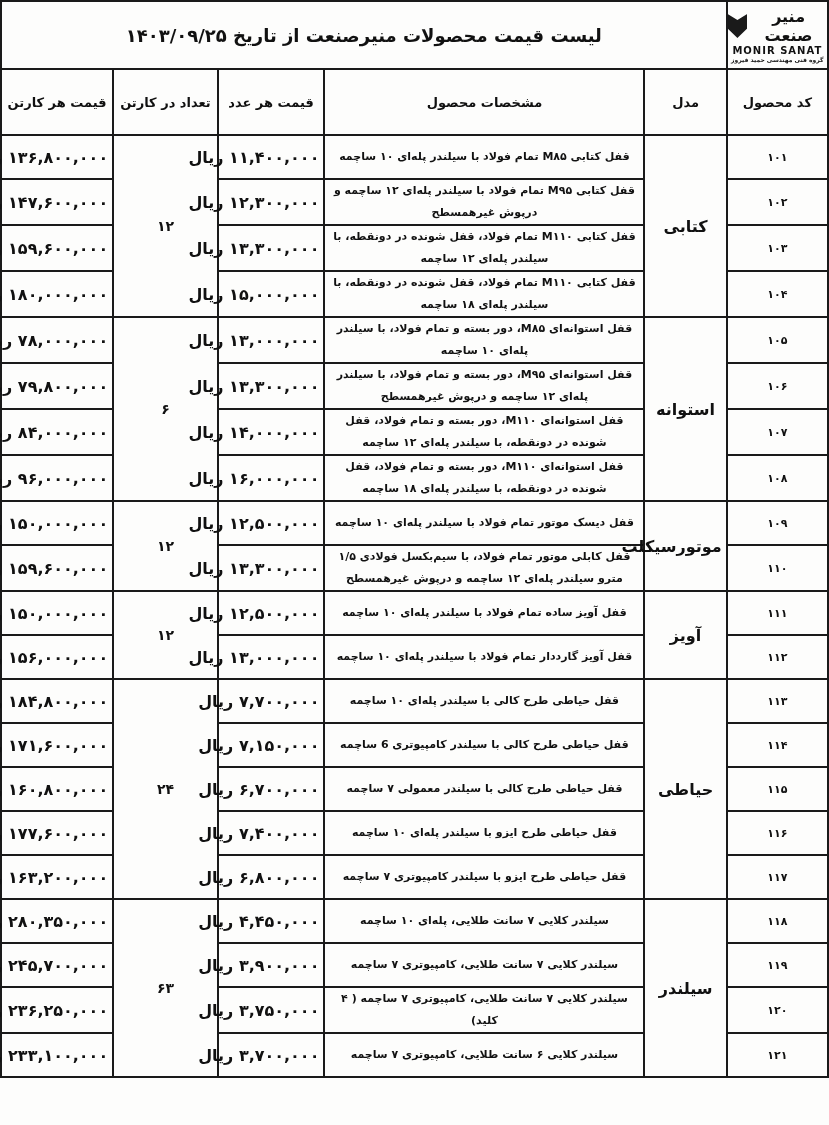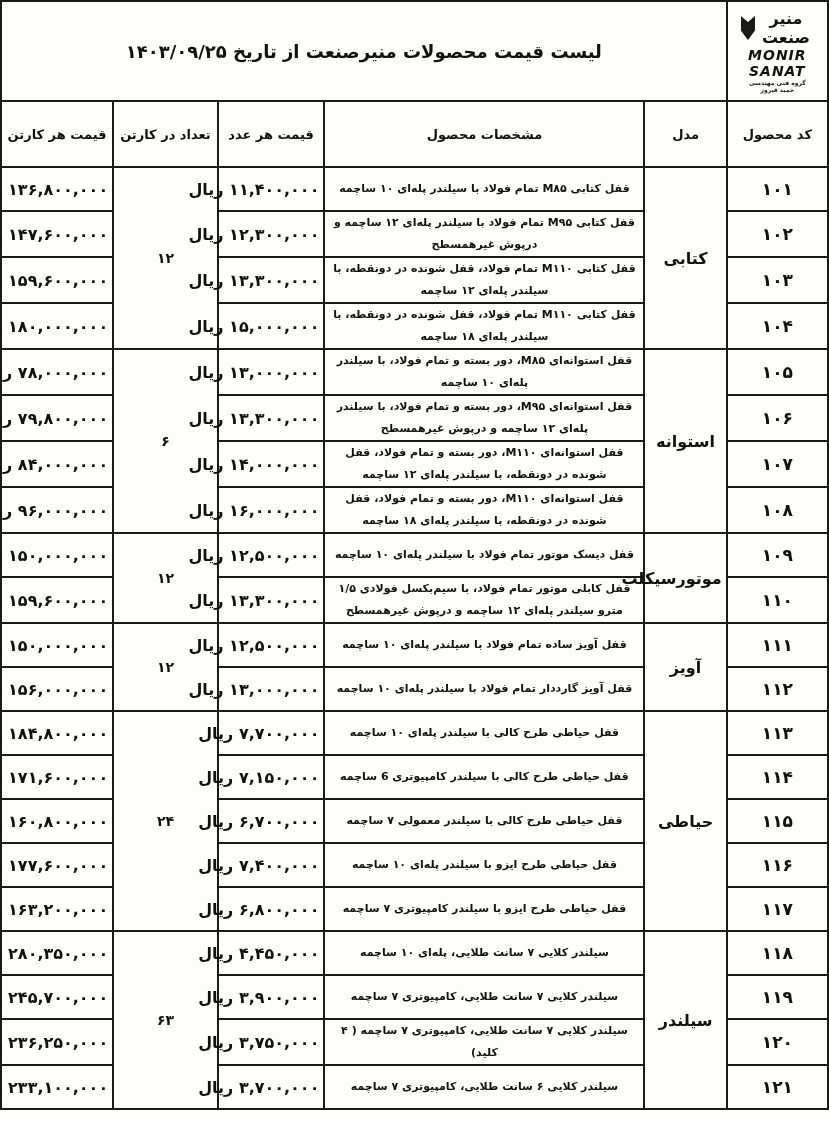--- a/index.html
+++ b/index.html
@@ -16,41 +16,41 @@
     position: absolute; left: 0; top: 0; width: 829px;
     border-collapse: collapse; table-layout: fixed;
     direction: rtl;
   }
   table.main td, table.main th {
     border: 2px solid #1a1a1a;
     text-align: center; vertical-align: middle;
     padding: 0 4px; font-weight: bold;
   }
   .hdr-row td { height: 66px; }
-  .logo-cell { width: 95px; padding: 16px !important; }
+  .logo-cell { width: 95px; padding: 0 !important; }
   .title-cell { font-size: 18px; }
   .col-head th { height: 64px; font-size: 13px; margin-left: 20px; }
-  .code { font-size: 17px; margin-top: 45px; }
+  .code { font-size: 11px; margin-top: 45px; }
   .model { font-size: 16px; }
   .desc { font-size: 11px; line-height: 22px; padding: 0 6px !important; margin-top: 48px; }
   .price { font-size: 16px; direction: rtl; white-space: nowrap; }
   .qty { font-size: 14px; }
   tr.r1 td { height: 42px; }
   tr.r2 td { height: 44px; }
   .logo {
     display: flex; flex-direction: column; align-items: center; justify-content: center;
     height: 66px;
   }
   .logo-mark { display: flex; align-items: center; gap: 3px; direction: ltr; }
   .logo-shield {
     width: 22px; height: 24px; background: #1a1a1a;
     clip-path: polygon(0 0, 50% 25%, 100% 0, 100% 60%, 50% 100%, 0 60%);
   }
   .logo-fa { font-size: 16px; font-weight: bold; }
-  .logo-en { font-size: 14px; font-weight: bold; letter-spacing: 1px; direction: ltr; font-family: "DejaVu Sans", sans-serif; font-style: italic; }
+  .logo-en { font-size: 10px; font-weight: bold; letter-spacing: 1px; direction: ltr; font-family: "DejaVu Sans", sans-serif; }
   .logo-sub { font-size: 6px; }
 </style>
 </head>
 <body>
 
 <div class="sheet">
 <table class="main">
   <colgroup>
     <col style="width:95px">
     <col style="width:77px">

